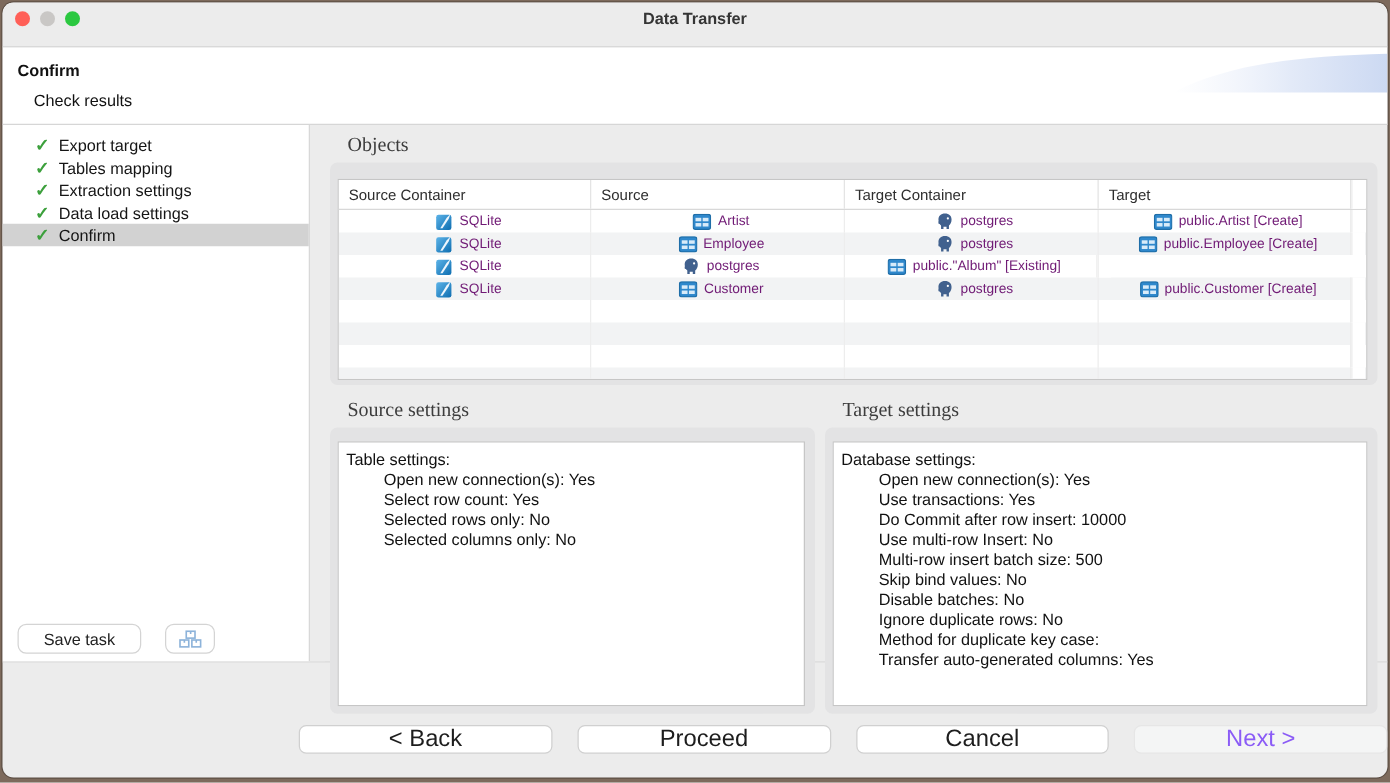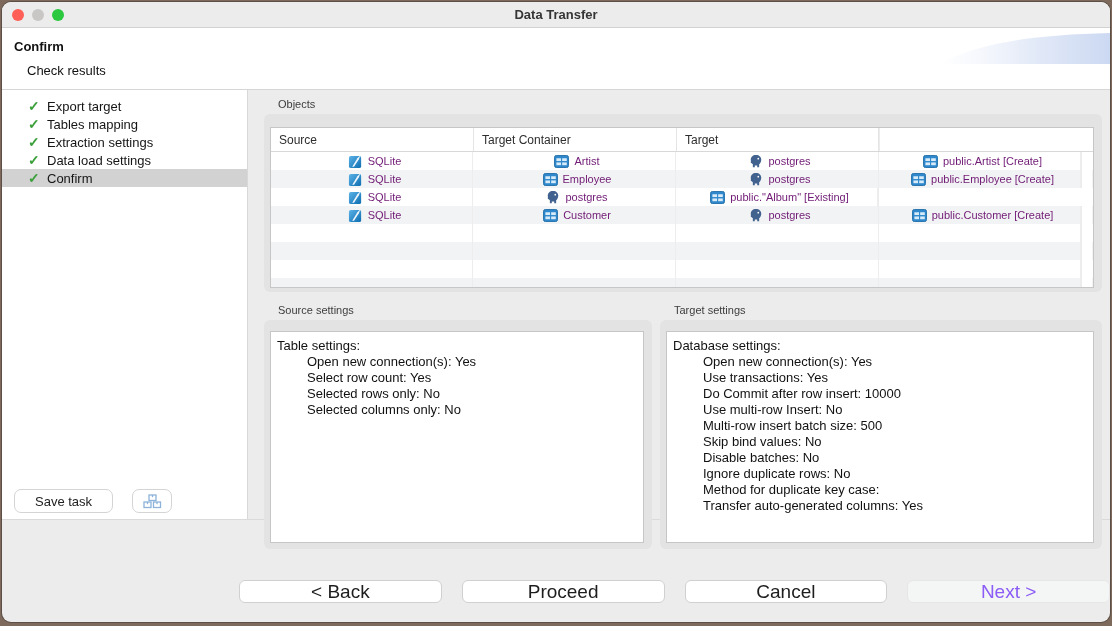--- a/index.html
+++ b/index.html
@@ -4,21 +4,21 @@
 <style>
   * { box-sizing: border-box; margin: 0; padding: 0; }
   html,body { width:1112px; height:626px; overflow:hidden; }
   body { background:#7d6a5c; font-family:"Liberation Sans", sans-serif; position:relative; }
 
   .window { position:absolute; left:2px; top:2px; width:1108px; height:620px;
             background:#ececec; border-radius:9px; overflow:hidden;
             box-shadow:0 0 0 1px rgba(0,0,0,.25); }
 
   
-  .titlebar { position:relative; height:26px; background:#ececec; border-bottom:1px solid #d2d2d2; }
+  .titlebar { position:relative; height:36px; background:#ececec; border-bottom:1px solid #d2d2d2; }
   .traffic { position:absolute; left:10px; top:7px; display:flex; gap:8px; }
   .tl { width:12px; height:12px; border-radius:50%; display:inline-block; }
   .tl.red   { background:#ff5f57; }
   .tl.gray  { background:#c9c7c5; }
   .tl.green { background:#2bc840; }
   .win-title { text-align:center; line-height:26px; font-size:13px; font-weight:bold; color:#353535; }
 
   
   .wizard-header { position:relative; height:62px; background:#ffffff; border-bottom:1px solid #d6d6d6; overflow:hidden; }
   .wh-title { position:absolute; left:12px; top:11px; font-size:13px; font-weight:bold; color:#111; }
@@ -32,21 +32,21 @@
   .step.active { background:#d2d2d2; }
   .check { color:#3ca03c; font-weight:bold; font-size:14px; width:15px; line-height:14px; }
   .sidebar-footer { position:absolute; left:12px; bottom:6px; display:flex; gap:19px; align-items:center; }
   .btn { font-family:"Liberation Sans",sans-serif; font-size:13px; color:#222; background:#ffffff;
          border:1px solid #d4d4d4; border-radius:7px; height:24px; padding:0 20px; cursor:default; }
   .icon-btn { width:40px; padding:0; display:flex; align-items:center; justify-content:center; }
 
   .sash { width:12px; background:#ececec; }
   .main { flex:1; padding:8px 8px 0 4px; }
 
-  .group-label { font-size:11px; color:#3d3d3d; margin:0 0 4px 14px; }
+  .group-label { font-size:16px; color:#3d3d3d; margin:0 0 4px 14px;font-family:Liberation Serif, serif; }
   .group-body { background:#e3e3e4; border-radius:6px; }
 
   
   .objects .group-body { padding:13px 6px 4px 6px; }
   .dtable { width:824px; height:161px; background:#ffffff; border:1px solid #c6c6c6; display:flex; flex-direction:column; overflow:hidden; }
   .thead { display:flex; height:24px; border-bottom:1px solid #d8d8d8; background:#ffffff; flex:none; }
   .th { font-size:12px; color:#2e2e2e; display:flex; align-items:center; padding-left:8px; border-right:1px solid #e4e4e4; }
   .tbody { height:137px; overflow:hidden; }
   .trow { display:flex; height:18px; }
   .trow.stripe { background:#f2f3f4; }
@@ -142,20 +142,21 @@
 
     <div class="sash"></div>
 
     <div class="main">
 
       <div class="objects">
         <div class="group-label">Objects</div>
         <div class="group-body">
           <div class="dtable">
             <div class="thead" id="thead">
+                <div class="th c0">Source Container</div>
                 <div class="th c1">Source</div>
                 <div class="th c2">Target Container</div>
                 <div class="th c3">Target</div>
                 <div class="th cg"></div>
               </div>
             <div class="tbody" id="tbody">
                 <div class="trow">
                   <div class="td c0">
                     <svg width="15" height="15" viewBox="0 0 16 16">
     <defs>

